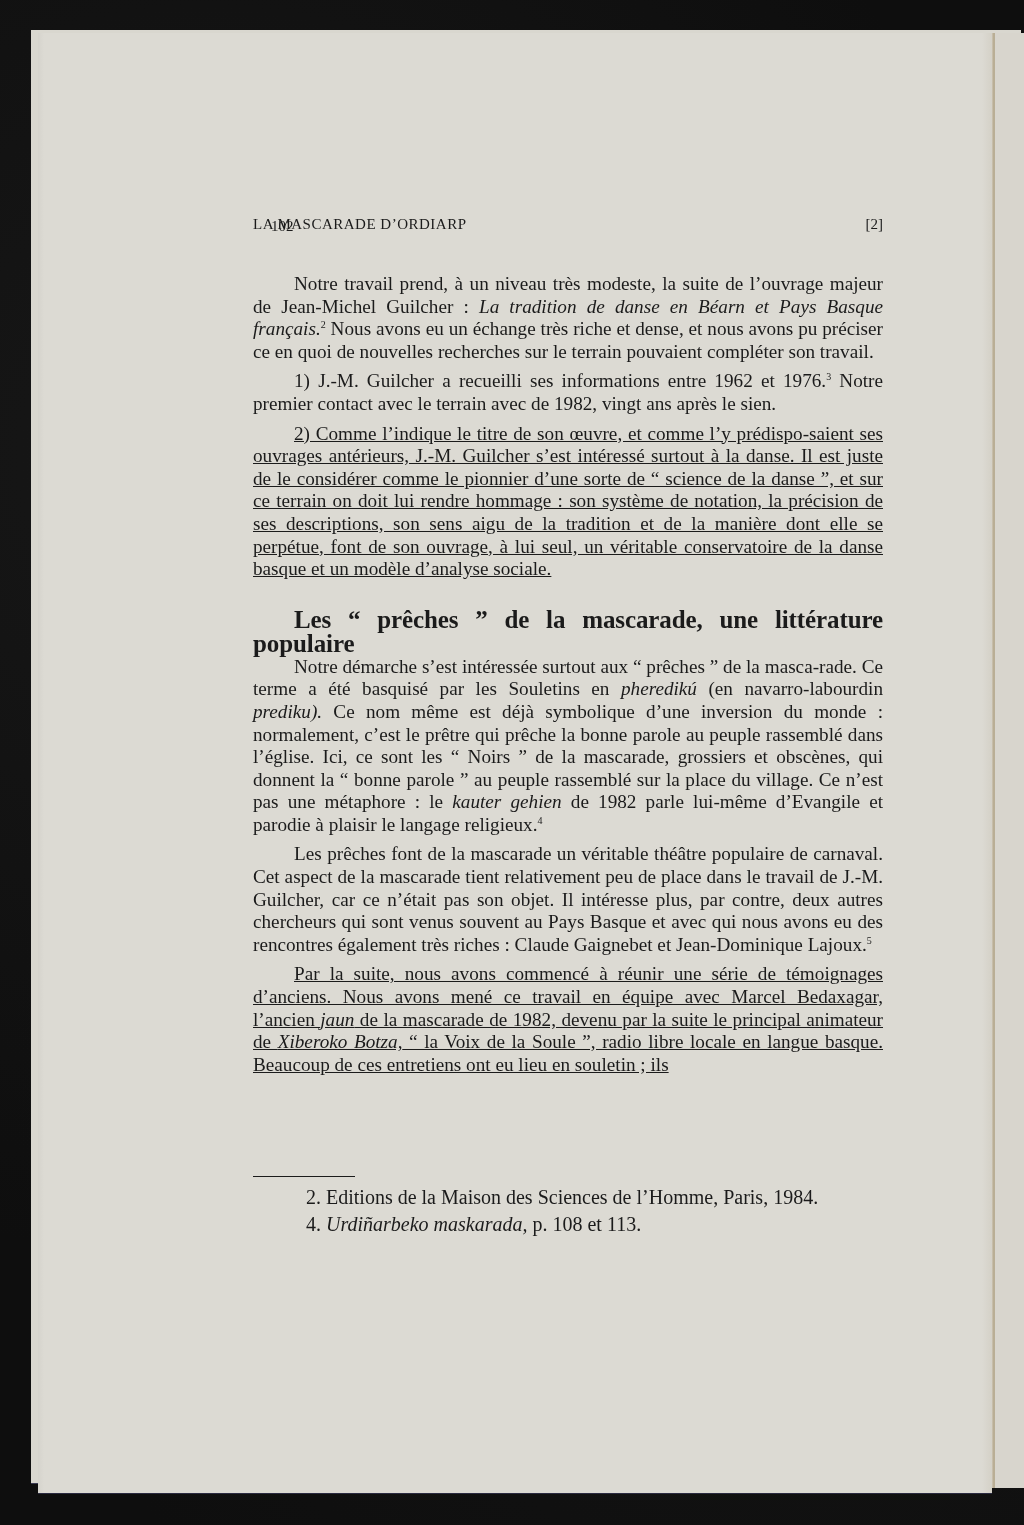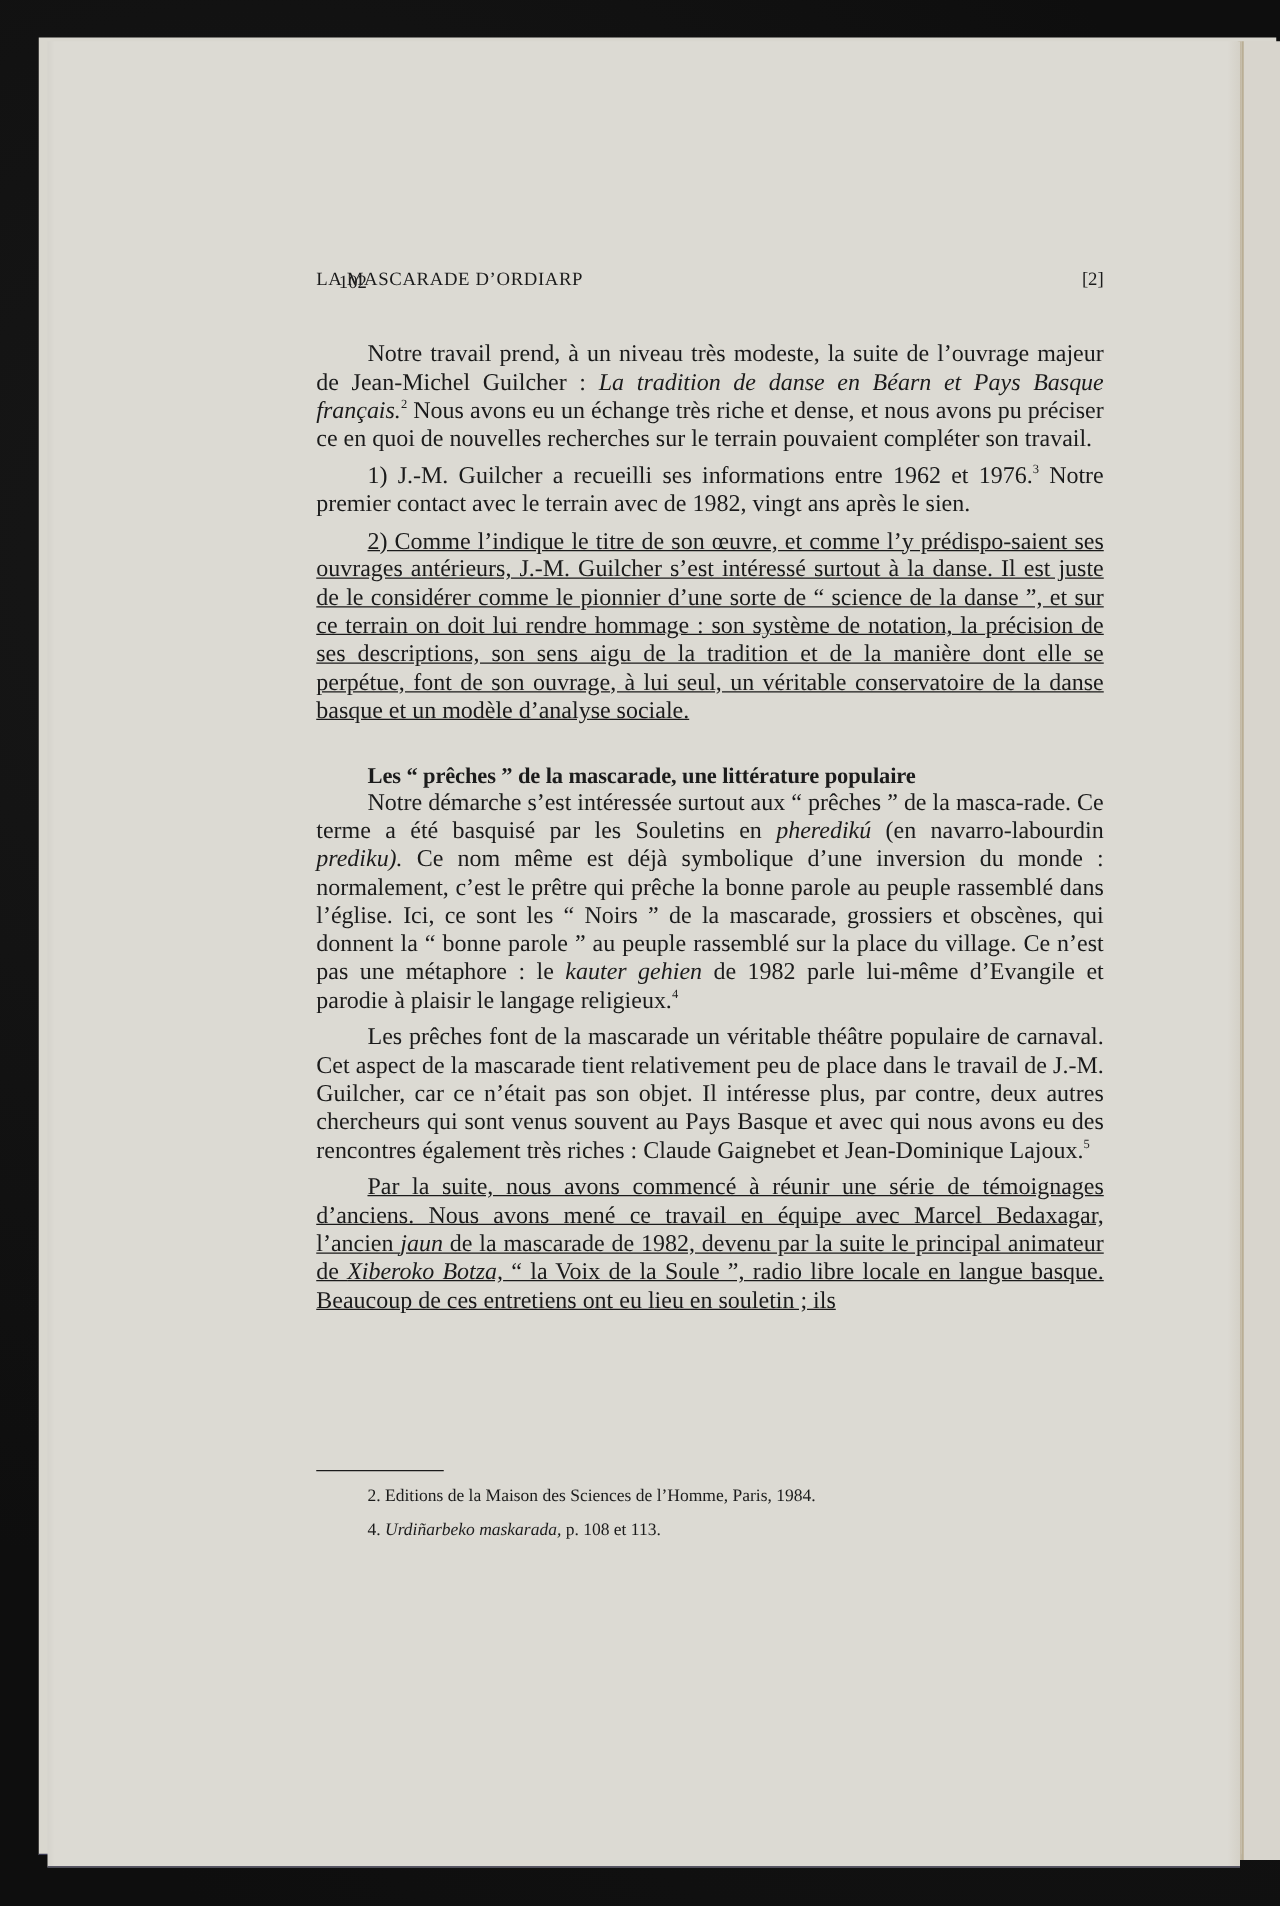--- a/index.html
+++ b/index.html
@@ -101,21 +101,21 @@
       line-height: 22.6px;
       text-align: justify;
     }
     .body-text p {
       margin: 0 0 7px 0;
       text-indent: 41px;
     }
     .body-text p.no-gap { margin-bottom: 0; text-decoration: underline; }
     .body-text h3 {
       margin: 27px 0 0 0;
-      font-size: 18px;
+      font-size: 25px;
       font-weight: bold;
       text-indent: 41px;
       line-height: 24px;
       letter-spacing: -0.1px;
     }
     .body-text p.after-heading { margin-top: 0; }
     sup {
       font-size: 10px;
       vertical-align: super;
       line-height: 0;
@@ -124,23 +124,23 @@
       position: absolute;
       top: 1143px;
       left: 0;
       width: 102px;
       height: 0;
       border-top: 1.5px solid #1b1b1b;
     }
     .footnotes {
       position: absolute;
       top: 1155px;
-      left: 0;
+      left: 12px;
       width: 630px;
-      font-size: 14px;
+      font-size: 20px;
       line-height: 19.5px;
       text-align: justify;
     }
     .footnotes p {
       margin: 0 0 7px 0;
       text-indent: 41px;
     }
     .footnotes p.last { margin-bottom: 0; }
     i { font-style: italic; }
   </style>

